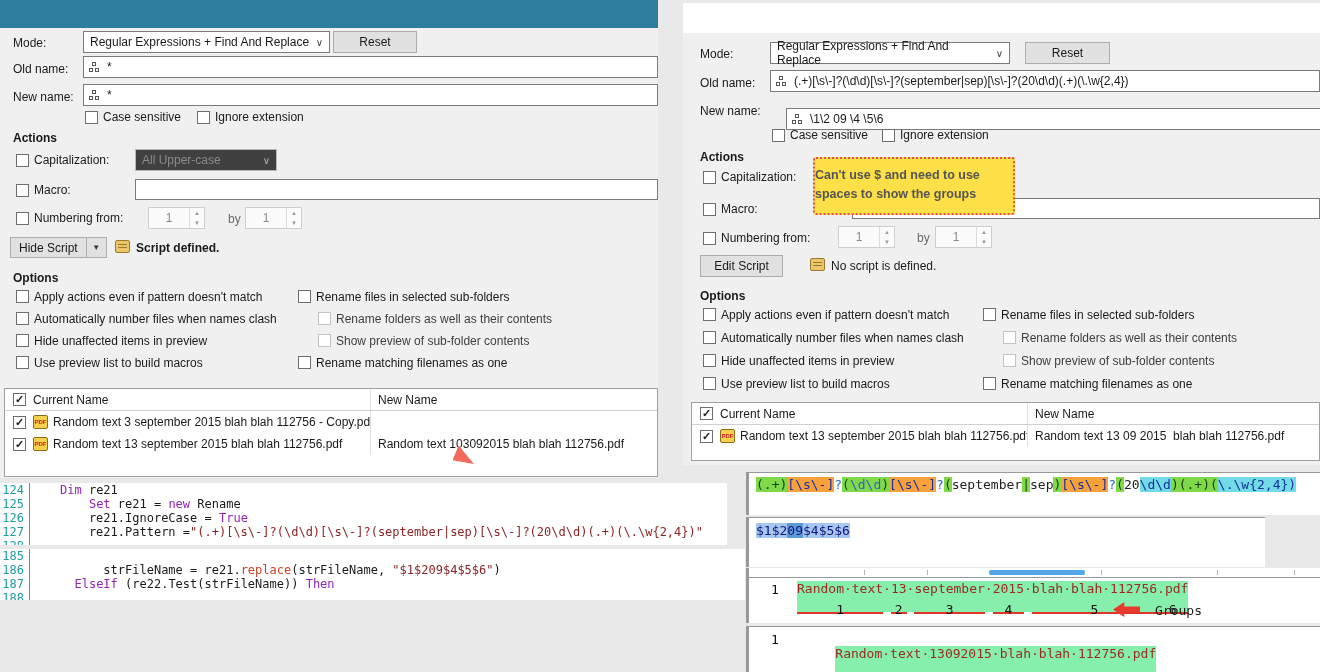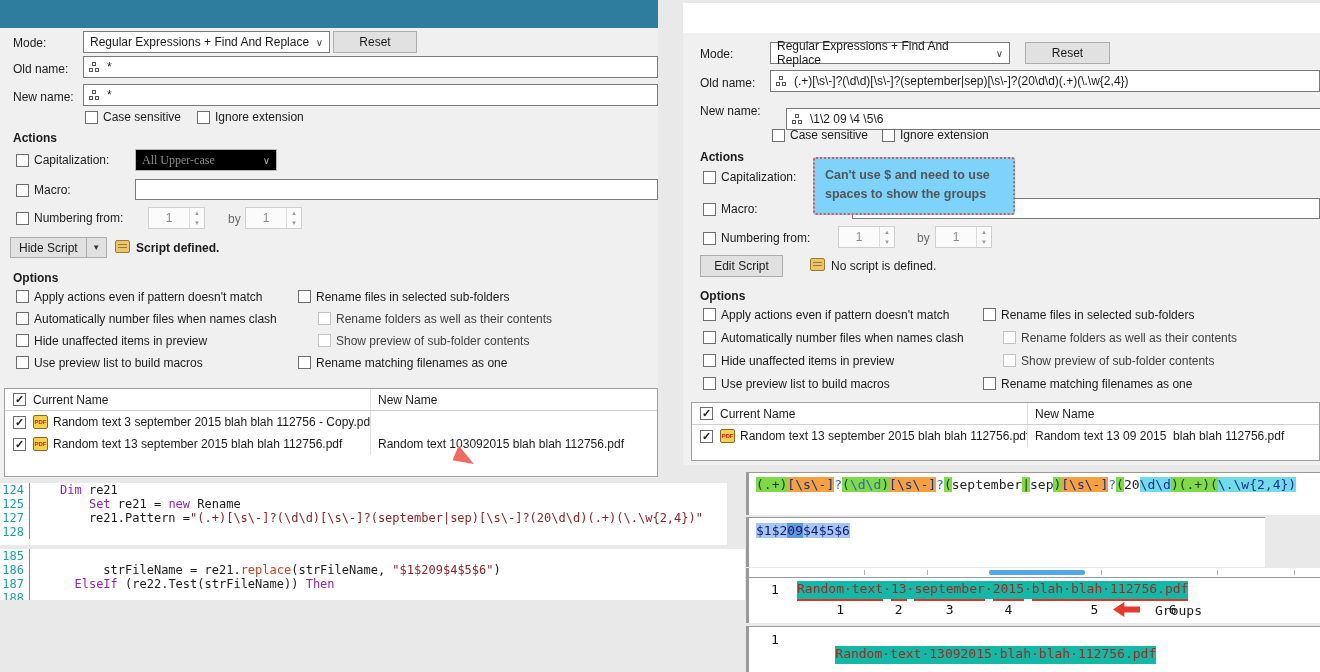--- a/index.html
+++ b/index.html
@@ -9,21 +9,21 @@
   .abs { position:absolute; }
   .win { position:absolute; background:#f0f0f0; }
   .titlebar { position:absolute; left:0; top:0; width:100%; height:28px; background:#2e7d9e; }
 
   .lbl { position:absolute; line-height:14px; }
   .hdr { position:absolute; font-weight:bold; }
 
   .combo { position:absolute; background:#fff; border:1px solid #7a7a7a; height:22px;
     display:flex; align-items:center; padding:0 6px; }
   .combo .chev { margin-left:auto; color:#444; font-size:10px; padding-left:6px; }
-  .combo.disabled { background:#000000; border-color:#b8b8b8; color:#8a8a8a;font-family:Liberation Serif, serif; }
+  .combo.disabled { background:#404040; border-color:#b8b8b8; color:#8a8a8a; }
   .combo.disabled .chev { color:#b0b0b0; }
 
   .btn { position:absolute; background:#e1e1e1; border:1px solid #adadad; height:22px;
     display:flex; align-items:center; justify-content:center; }
   .splitbtn { position:absolute; display:flex; height:21px; }
   .splitbtn .main { background:#e1e1e1; border:1px solid #adadad; padding:0 8px;
     display:flex; align-items:center; }
   .splitbtn .arrow { background:#e1e1e1; border:1px solid #adadad; border-left:none; width:20px;
     display:flex; align-items:center; justify-content:center; font-size:8px; color:#333; }
 
@@ -63,22 +63,22 @@
   .flist-row { display:flex; height:22px; align-items:center; }
   .fcell1 { display:flex; align-items:center; padding-left:8px; overflow:hidden; height:100%;
     border-right:1px solid #e0e0e0; flex:0 0 auto; }
   .fcell2 { display:flex; align-items:center; padding-left:7px; overflow:hidden; height:100%; flex:1; }
   .fname { white-space:pre; }
   .flist .chk-box { margin-right:7px; }
   .pdf-icon { width:15px; height:14px; background:#f7d14e; border:1px solid #8a6d1c; border-radius:2px;
     display:flex; align-items:center; justify-content:center; margin-right:5px; flex:0 0 auto; }
   .pdf-icon span { font-size:6px; font-weight:bold; color:#cf1d1d; letter-spacing:0; }
 
-  .note { position:absolute; background:#7dd3fc; border:2px dotted #e05353; border-radius:3px;
-    padding:7px 10px; font-weight:bold; color:#555; font-size:12.5px; line-height:1.55; z-index:6; }
+  .note { position:absolute; background:#fde047; border:2px dotted #e05353; border-radius:3px;
+    padding:7px 0; font-weight:bold; color:#555; font-size:12.5px; line-height:1.55; z-index:6; }
 
   
   .codeblock { position:absolute; background:#fff; overflow:hidden;
     font-family:"DejaVu Sans Mono", monospace; font-size:12px; }
   .code-line { display:flex; height:14px; line-height:14px; white-space:pre;gap:24px; }
   .code-line .ln { width:30px; flex:0 0 auto; text-align:right; padding-right:5px;
     color:#1f9e9e; border-right:1px solid #35a8a8; }
   .code-line .ct { padding-left:6px; }
   .c-kw { color:#8f26b8; }
   .c-str { color:#8b2525; }
@@ -93,22 +93,22 @@
   .t-gb { background:#80d948; color:#2c63c8; }
   .t-o  { background:#f6a13c; color:#17309c; }
   .t-q  { color:#2c63c8; }
   .t-c  { background:#72dbe8; color:#17309c; }
   .t-pl { color:#222; }
   .t-selA { background:#a6c8f0; color:#12127e; }
   .t-selB { background:#5e9bd6; color:#12127e; }
 
   .match-line { position:absolute; white-space:pre; font-family:"DejaVu Sans Mono", monospace;
     font-size:13px; }
-  .seg { display:inline-block; background:#14b8a6; color:#9c2b21; position:relative;
-    padding-bottom:3px; }
+  .seg { display:inline-block; background:#86efac; color:#9c2b21; position:relative;
+    padding-bottom:16px; }
   .seg.grp { border-bottom:2.5px solid #e03428; }
   .seg .gnum { position:absolute; top:21px; left:50%; transform:translateX(-50%);
     color:#111; border:none; background:transparent; font-size:13px; }
   .gutter-num { position:absolute; font-family:"DejaVu Sans Mono", monospace; font-size:13px; color:#111; }
 
   .ruler { position:absolute; background:#fff; border-left:3px solid #999; }
   .ruler .tick { position:absolute; top:2px; width:1px; height:5px; background:#b5b5b5; }
   .ruler .thumb { position:absolute; top:2px; height:5px; background:#53a7e8; border-radius:2px; }
 
   .arrow-left { position:absolute; background:#e8392e;
@@ -415,20 +415,21 @@
         <div class="fcell2">
           <span class="fname">Random text 13 09 2015  blah blah 112756.pdf</span>
         </div>
       </div>
     </div>
 </div>
 
 <div class="codeblock" style="left:0; top:483px; width:727px; height:62px;">
     <div class="code-line"><span class="ln">124</span><span class="ct"><span class="c-kw">Dim</span><span class="c-pl"> re21</span></span></div>
     <div class="code-line"><span class="ln">125</span><span class="ct"><span class="c-pl">    </span><span class="c-kw">Set</span><span class="c-pl"> re21 = </span><span class="c-kw">new</span><span class="c-pl"> Rename</span></span></div>
+    <div class="code-line"><span class="ln">126</span><span class="ct"><span class="c-pl">    re21.IgnoreCase = </span><span class="c-kw">True</span></span></div>
     <div class="code-line"><span class="ln">127</span><span class="ct"><span class="c-pl">    re21.Pattern =</span><span class="c-str">"(.+)[\s\-]?(\d\d)[\s\-]?(september|sep)[\s\-]?(20\d\d)(.+)(\.\w{2,4})"</span></span></div>
     <div class="code-line"><span class="ln">128</span><span class="ct"></span></div>
   </div>
 <div class="codeblock" style="left:0; top:549px; width:745px; height:51px;">
     <div class="code-line"><span class="ln">185</span></div>
     <div class="code-line"><span class="ln">186</span><span class="ct"><span class="c-pl">      strFileName = re21.</span><span class="c-fn">replace</span><span class="c-pl">(strFileName, </span><span class="c-str">"$1$209$4$5$6"</span><span class="c-pl">)</span></span></div>
     <div class="code-line"><span class="ln">187</span><span class="ct"><span class="c-pl">  </span><span class="c-kw">ElseIf</span><span class="c-pl"> (re22.Test(strFileName)) </span><span class="c-kw">Then</span></span></div>
     <div class="code-line"><span class="ln">188</span><span class="ct"></span></div>
   </div>
 

